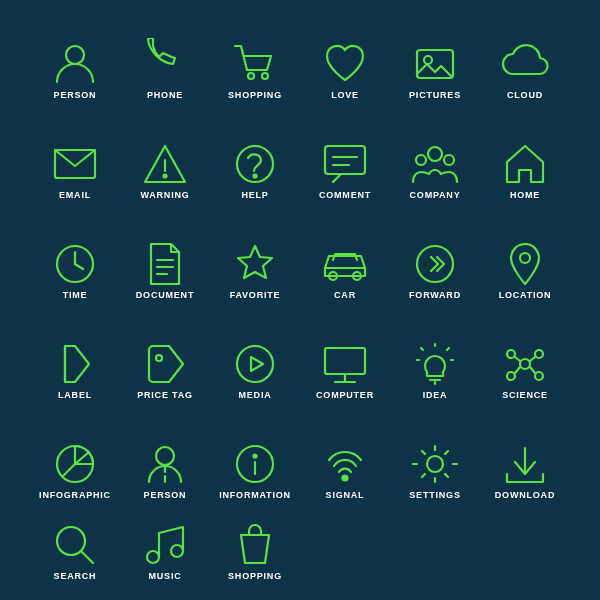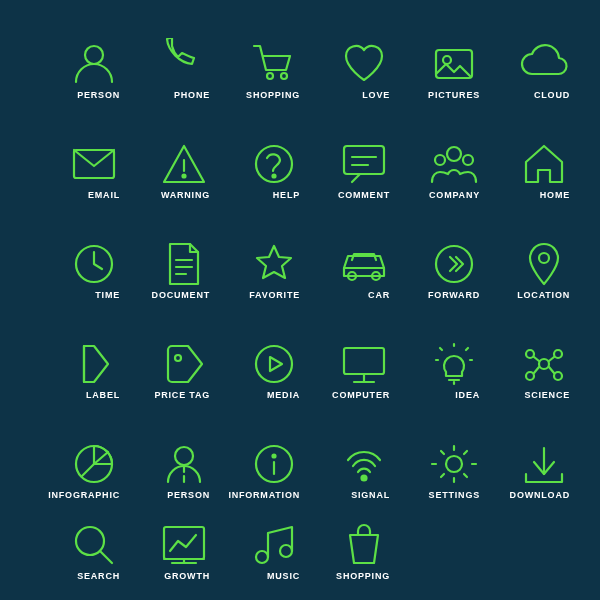--- a/index.html
+++ b/index.html
@@ -16,21 +16,21 @@
     .grid {
       display: grid;
       grid-template-columns: repeat(6, 90px);
       grid-template-rows: repeat(5, 100px);
       gap: 0;
       padding: 10px;
     }
     .icon-cell {
       display: flex;
       flex-direction: column;
-      align-items: flex-end;
+      align-items: center;
       justify-content: center;
       cursor: pointer;
     }
     .icon-svg {
       width: 52px;
       height: 52px;
       display: flex;
       align-items: center;
       justify-content: center;
     }
@@ -393,32 +393,20 @@
   <div class="icon-cell">
     <div class="icon-svg">
       <svg viewBox="0 0 52 52" fill="none" stroke="#5de046" stroke-width="2.2" stroke-linecap="round" stroke-linejoin="round">
         <circle cx="22" cy="22" r="14"></circle>
         <line x1="32" y1="32" x2="44" y2="44"></line>
       </svg>
     </div>
     <span class="icon-label">SEARCH</span>
   </div>
 
-  <div class="icon-cell">
-    <div class="icon-svg">
-      <svg viewBox="0 0 52 52" fill="none" stroke="#5de046" stroke-width="2.2" stroke-linecap="round" stroke-linejoin="round">
-        <rect x="6" y="8" width="40" height="32" rx="2"></rect>
-        <path d="M12 32l8-10 8 6 10-12"></path>
-        <line x1="6" y1="40" x2="46" y2="40"></line>
-        <line x1="26" y1="40" x2="26" y2="44"></line>
-        <line x1="14" y1="44" x2="38" y2="44"></line>
-      </svg>
-    </div>
-    <span class="icon-label">GROWTH</span>
-  </div>
 
   <div class="icon-cell">
     <div class="icon-svg">
       <svg viewBox="0 0 52 52" fill="none" stroke="#5de046" stroke-width="2.2" stroke-linecap="round" stroke-linejoin="round">
         <path d="M20 38V14l24-6v24"></path>
         <circle cx="14" cy="38" r="6"></circle>
         <circle cx="38" cy="32" r="6"></circle>
       </svg>
     </div>
     <span class="icon-label">MUSIC</span>

